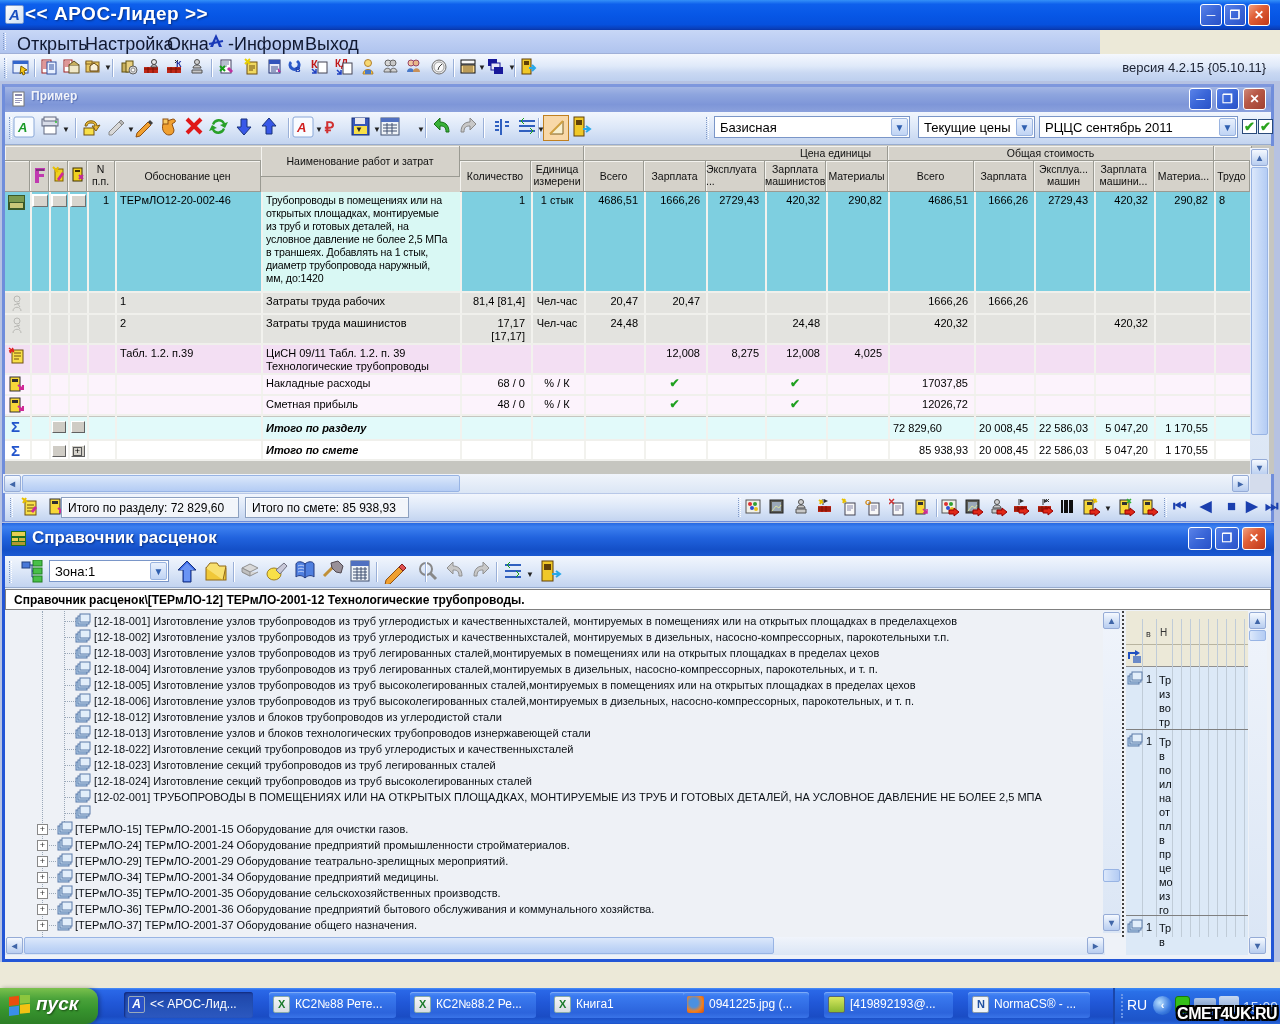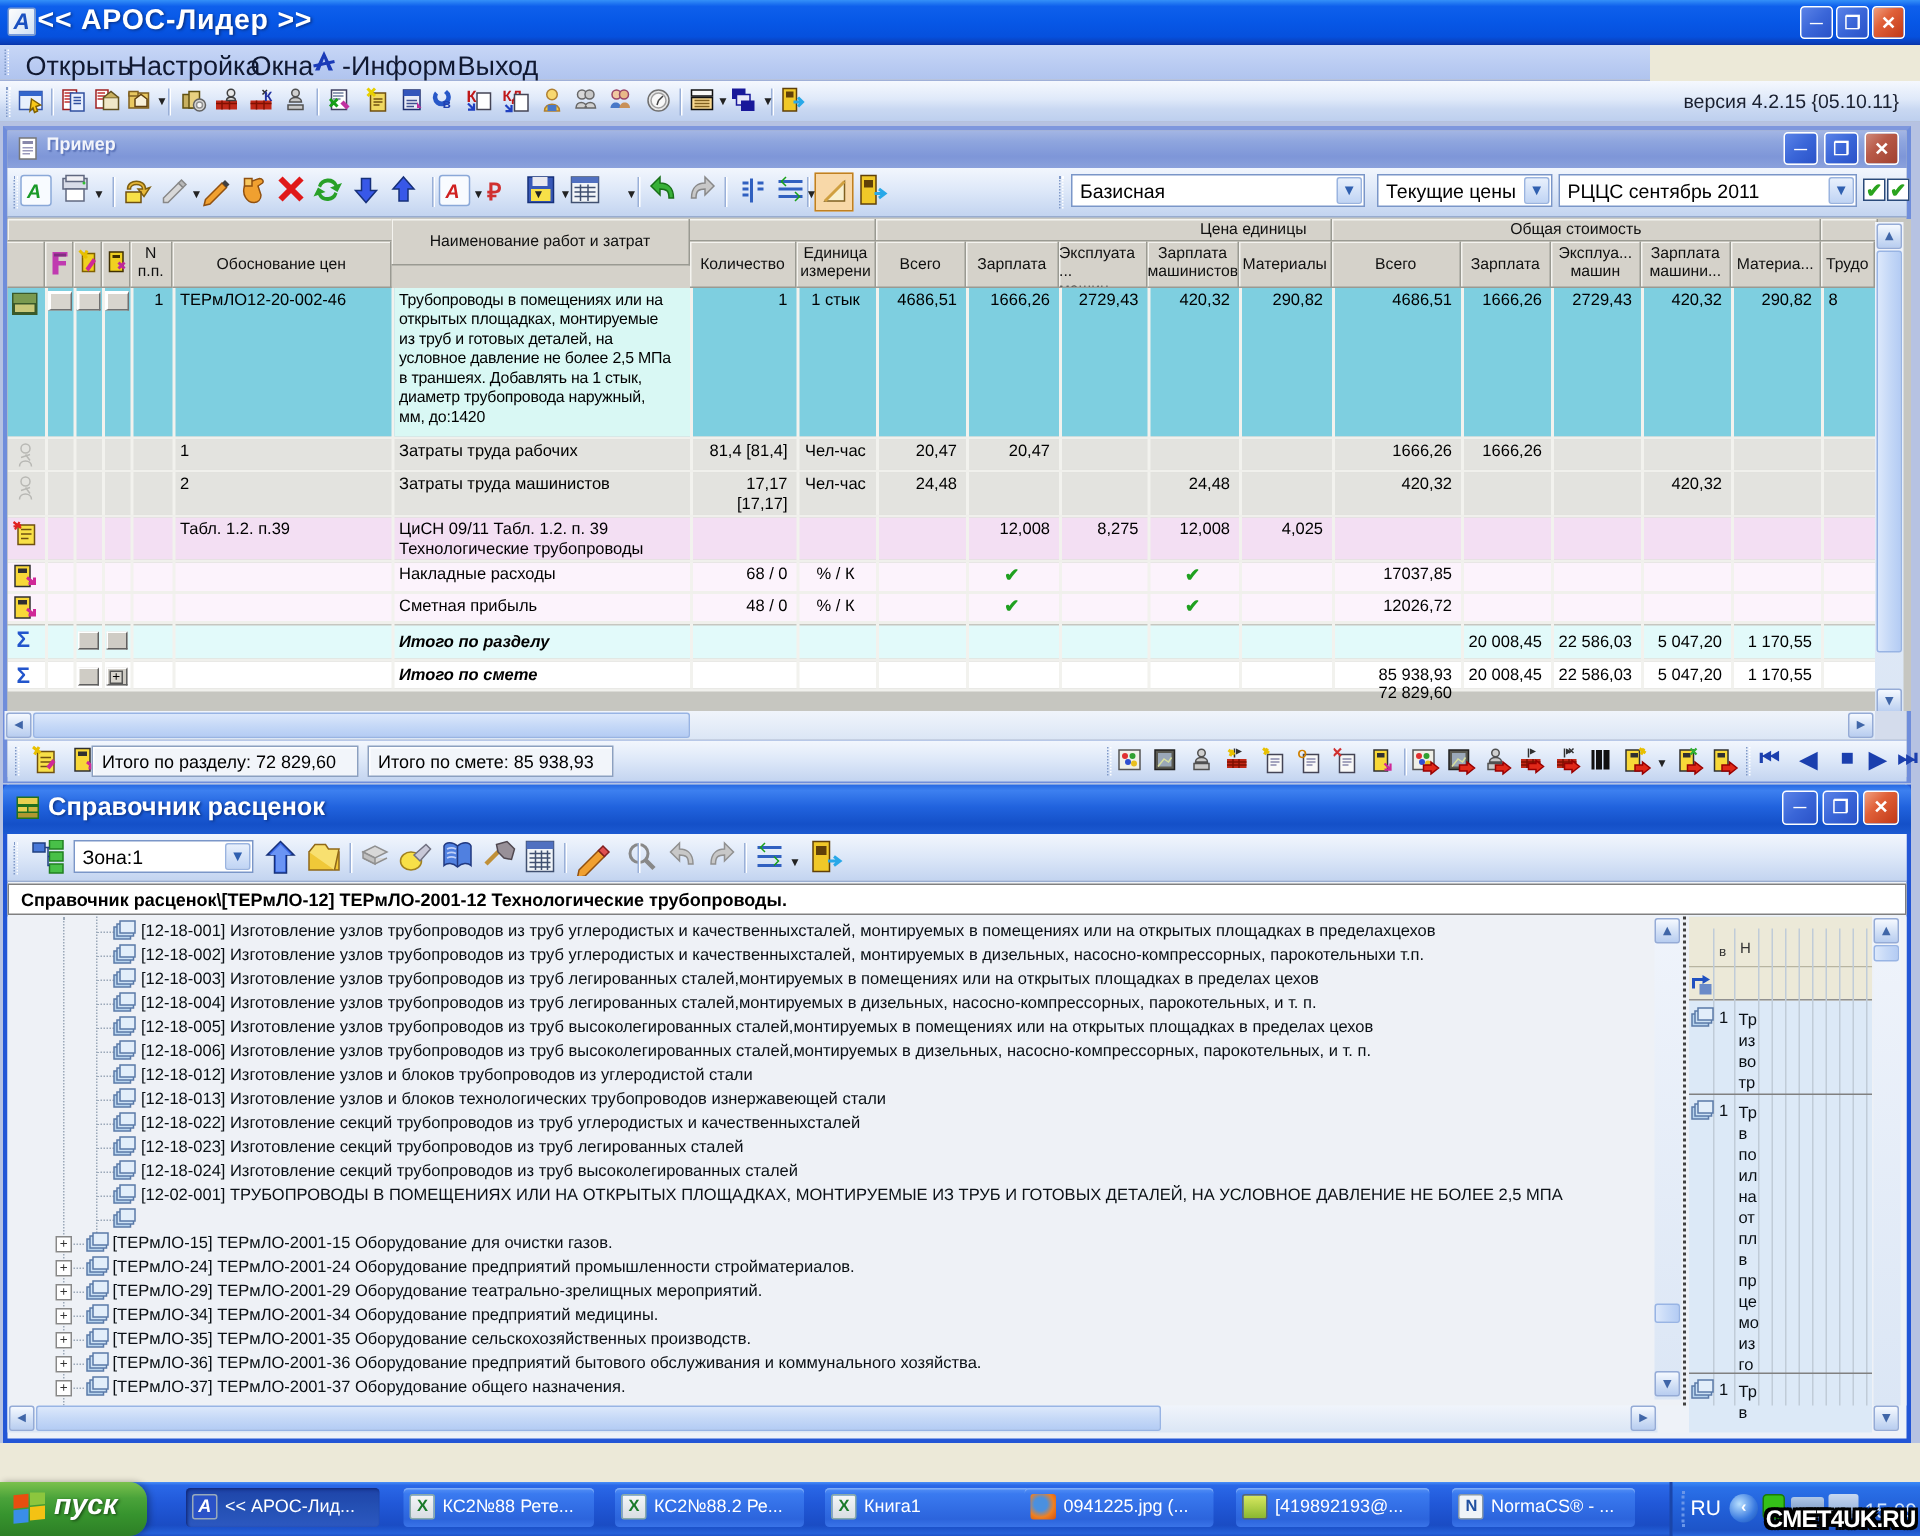--- a/index.html
+++ b/index.html
@@ -518,21 +518,21 @@
 <div class="cell" style="left:641px;top:229px;width:57px;text-align:center;"><span class="gcheck">✔</span></div>
 <div class="cell" style="left:762px;top:229px;width:56px;text-align:center;"><span class="gcheck">✔</span></div>
 <div class="cell" style="left:885px;top:229px;width:81px;text-align:right;">17037,85</div>
 <div class="cell" style="left:258px;top:250px;width:194px;text-align:left;">Сметная прибыль</div>
 <div class="cell" style="left:457px;top:250px;width:66px;text-align:right;">48 / 0</div>
 <div class="cell" style="left:528px;top:250px;width:48px;text-align:center;">% / К</div>
 <div class="cell" style="left:641px;top:250px;width:57px;text-align:center;"><span class="gcheck">✔</span></div>
 <div class="cell" style="left:762px;top:250px;width:56px;text-align:center;"><span class="gcheck">✔</span></div>
 <div class="cell" style="left:885px;top:250px;width:81px;text-align:right;">12026,72</div>
 <div class="cell" style="left:258px;top:274px;width:194px;text-align:left;font-weight:bold;font-style:italic;">Итого по разделу</div>
-<div class="cell" style="left:885px;top:274px;width:81px;text-align:right;margin-top:34px;">72 829,60</div>
+<div class="cell" style="left:885px;top:274px;width:81px;text-align:left;">72 829,60</div>
 <div class="cell" style="left:971px;top:274px;width:55px;text-align:right;">20 008,45</div>
 <div class="cell" style="left:1031px;top:274px;width:55px;text-align:right;">22 586,03</div>
 <div class="cell" style="left:1091px;top:274px;width:55px;text-align:right;">5 047,20</div>
 <div class="cell" style="left:1151px;top:274px;width:55px;text-align:right;">1 170,55</div>
 <div class="cell" style="left:258px;top:296px;width:194px;text-align:left;font-weight:bold;font-style:italic;">Итого по смете</div>
 <div class="cell" style="left:885px;top:296px;width:81px;text-align:right;">85 938,93</div>
 <div class="cell" style="left:971px;top:296px;width:55px;text-align:right;">20 008,45</div>
 <div class="cell" style="left:1031px;top:296px;width:55px;text-align:right;">22 586,03</div>
 <div class="cell" style="left:1091px;top:296px;width:55px;text-align:right;">5 047,20</div>
 <div class="cell" style="left:1151px;top:296px;width:55px;text-align:right;">1 170,55</div>

